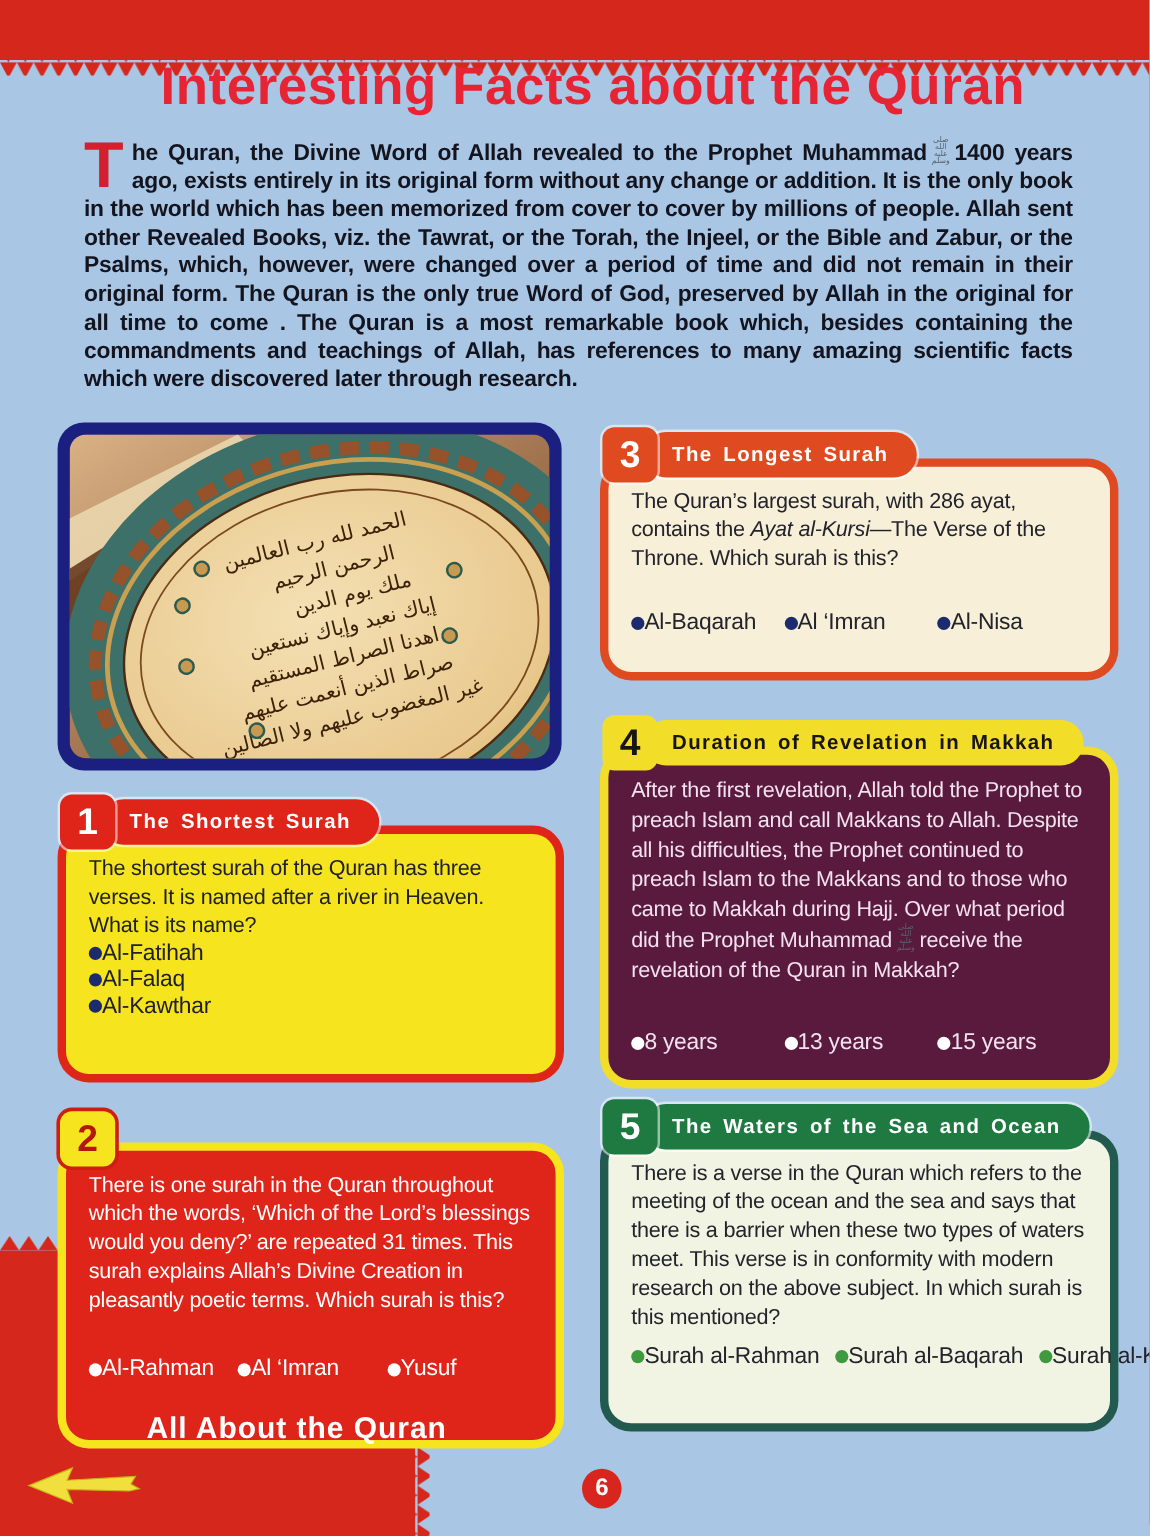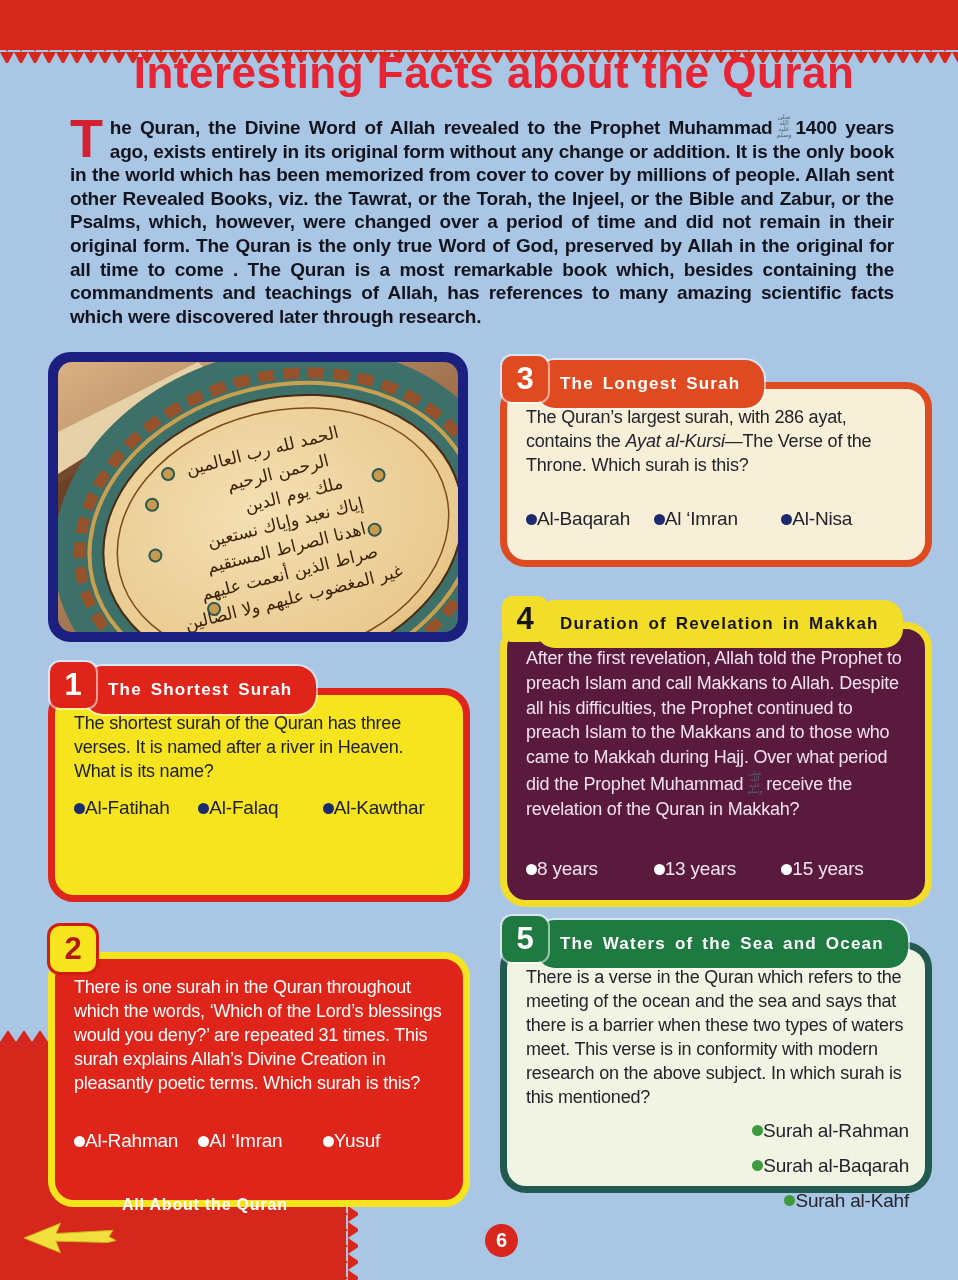--- a/index.html
+++ b/index.html
@@ -30,59 +30,59 @@
 
   
   .fact{position:absolute;z-index:2;}
   .panel{position:absolute;left:0;right:0;top:26px;bottom:0;
     background:var(--fill);border:7px solid var(--bd);border-radius:26px;
     display:flex;flex-direction:column;}
   .badge{position:absolute;left:2px;top:0;width:46px;height:46px;z-index:4;
     background:var(--pillfill);color:var(--pilltext);border-radius:10px;
     display:flex;align-items:center;justify-content:center;
     font-size:31px;font-weight:bold;box-shadow:0 0 0 2px rgba(255,255,255,.55);}
-  .pill{position:absolute;left:36px;top:4px;height:48px;z-index:3;
+  .pill{position:absolute;left:36px;top:4px;height:38px;z-index:3;
     background:var(--pillfill);color:var(--pilltext);border-radius:19px;
     padding:0 24px;display:flex;align-items:center;white-space:nowrap;
     font-weight:bold;font-size:17px;letter-spacing:1.2px;word-spacing:3px;
     box-shadow:0 0 0 2px rgba(255,255,255,.55);}
   .b2 .badge,.b2 .pill{box-shadow:0 0 0 3px #cf1d12;}
   .b4 .badge,.b4 .pill{box-shadow:none;}
 
   .fact .body{margin:17px 16px 0 19px;font-size:18px;line-height:1.33;
     color:var(--text);letter-spacing:-0.2px;}
   .fact .body em{font-style:italic;}
   .opts{display:flex;margin:auto 16px 0 19px;}
   .opt{flex:1;display:flex;align-items:center;
     font-size:19px;color:var(--text);letter-spacing:-0.2px;}
   .bullet{width:11px;height:11px;border-radius:50%;background:var(--bullet);flex:none;}
 
   .b1{--fill:#f6e51e;--bd:#df241a;--pillfill:#df241a;--pilltext:#ffffff;--text:#20202c;--bullet:#1c2a6e;
       left:48px;top:662px;width:422px;height:240px;}
-  .b1 .opts{margin-bottom:76px;}
+  .b1 .opts{margin-bottom:56px;flex-direction:column;}
   .b2{--fill:#df241a;--bd:#f6e51e;--pillfill:#f6e51e;--pilltext:#b5170e;--text:#ffffff;--bullet:#ffffff;
       left:48px;top:926px;width:422px;height:281px;}
   .b2 .opts{margin-bottom:48px;}
   .b3{--fill:#f7efd8;--bd:#e04a20;--pillfill:#e04a20;--pilltext:#ffffff;--text:#23232c;--bullet:#1c2a6e;
       left:500px;top:356px;width:432px;height:211px;}
   .b3 .opts{margin-bottom:30px;}
   .b4{--fill:#5a1a3d;--bd:#f2de28;--pillfill:#f2de28;--pilltext:#181414;--text:#f2e2ef;--bullet:#ffffff;
       left:500px;top:596px;width:432px;height:311px;}
   .b4 .opts{margin-bottom:20px;}
   .b4 .body{line-height:1.38;}
   .b5{--fill:#f2f4e3;--bd:#235a50;--pillfill:#1e7a41;--pilltext:#ffffff;--text:#23232c;--bullet:#3f9a3f;
       left:500px;top:916px;width:432px;height:277px;}
-  .b5 .opts{flex-direction:column;gap:13px;margin:10px 16px 14px 19px;align-items:flex-end;}
+  .b5 .opts{flex-direction:row;gap:13px;margin:10px 16px 14px 19px;}
   .b5 .opt{flex:none;}
 
   
   .footer-block{position:absolute;left:0;top:1030px;z-index:1;}
   .footer-arrow{position:absolute;left:22px;top:1214px;z-index:3;}
   .footer-label{position:absolute;left:122px;top:1176px;z-index:3;
-    font-size:16px;font-weight:bold;color:#ffffff;letter-spacing:.8px;margin-top:20px;}
+    font-size:25px;font-weight:bold;color:#ffffff;letter-spacing:.8px;}
   .page-number{position:absolute;left:485px;top:1224px;width:33px;height:33px;z-index:3;
     background:#d8251e;border-radius:50%;display:flex;align-items:center;justify-content:center;
     color:#ffffff;font-size:20px;font-weight:bold;}
 </style>
 </head>
 <body>
 
 <div class="page">
 
   <svg class="top-border" width="958" height="64">

